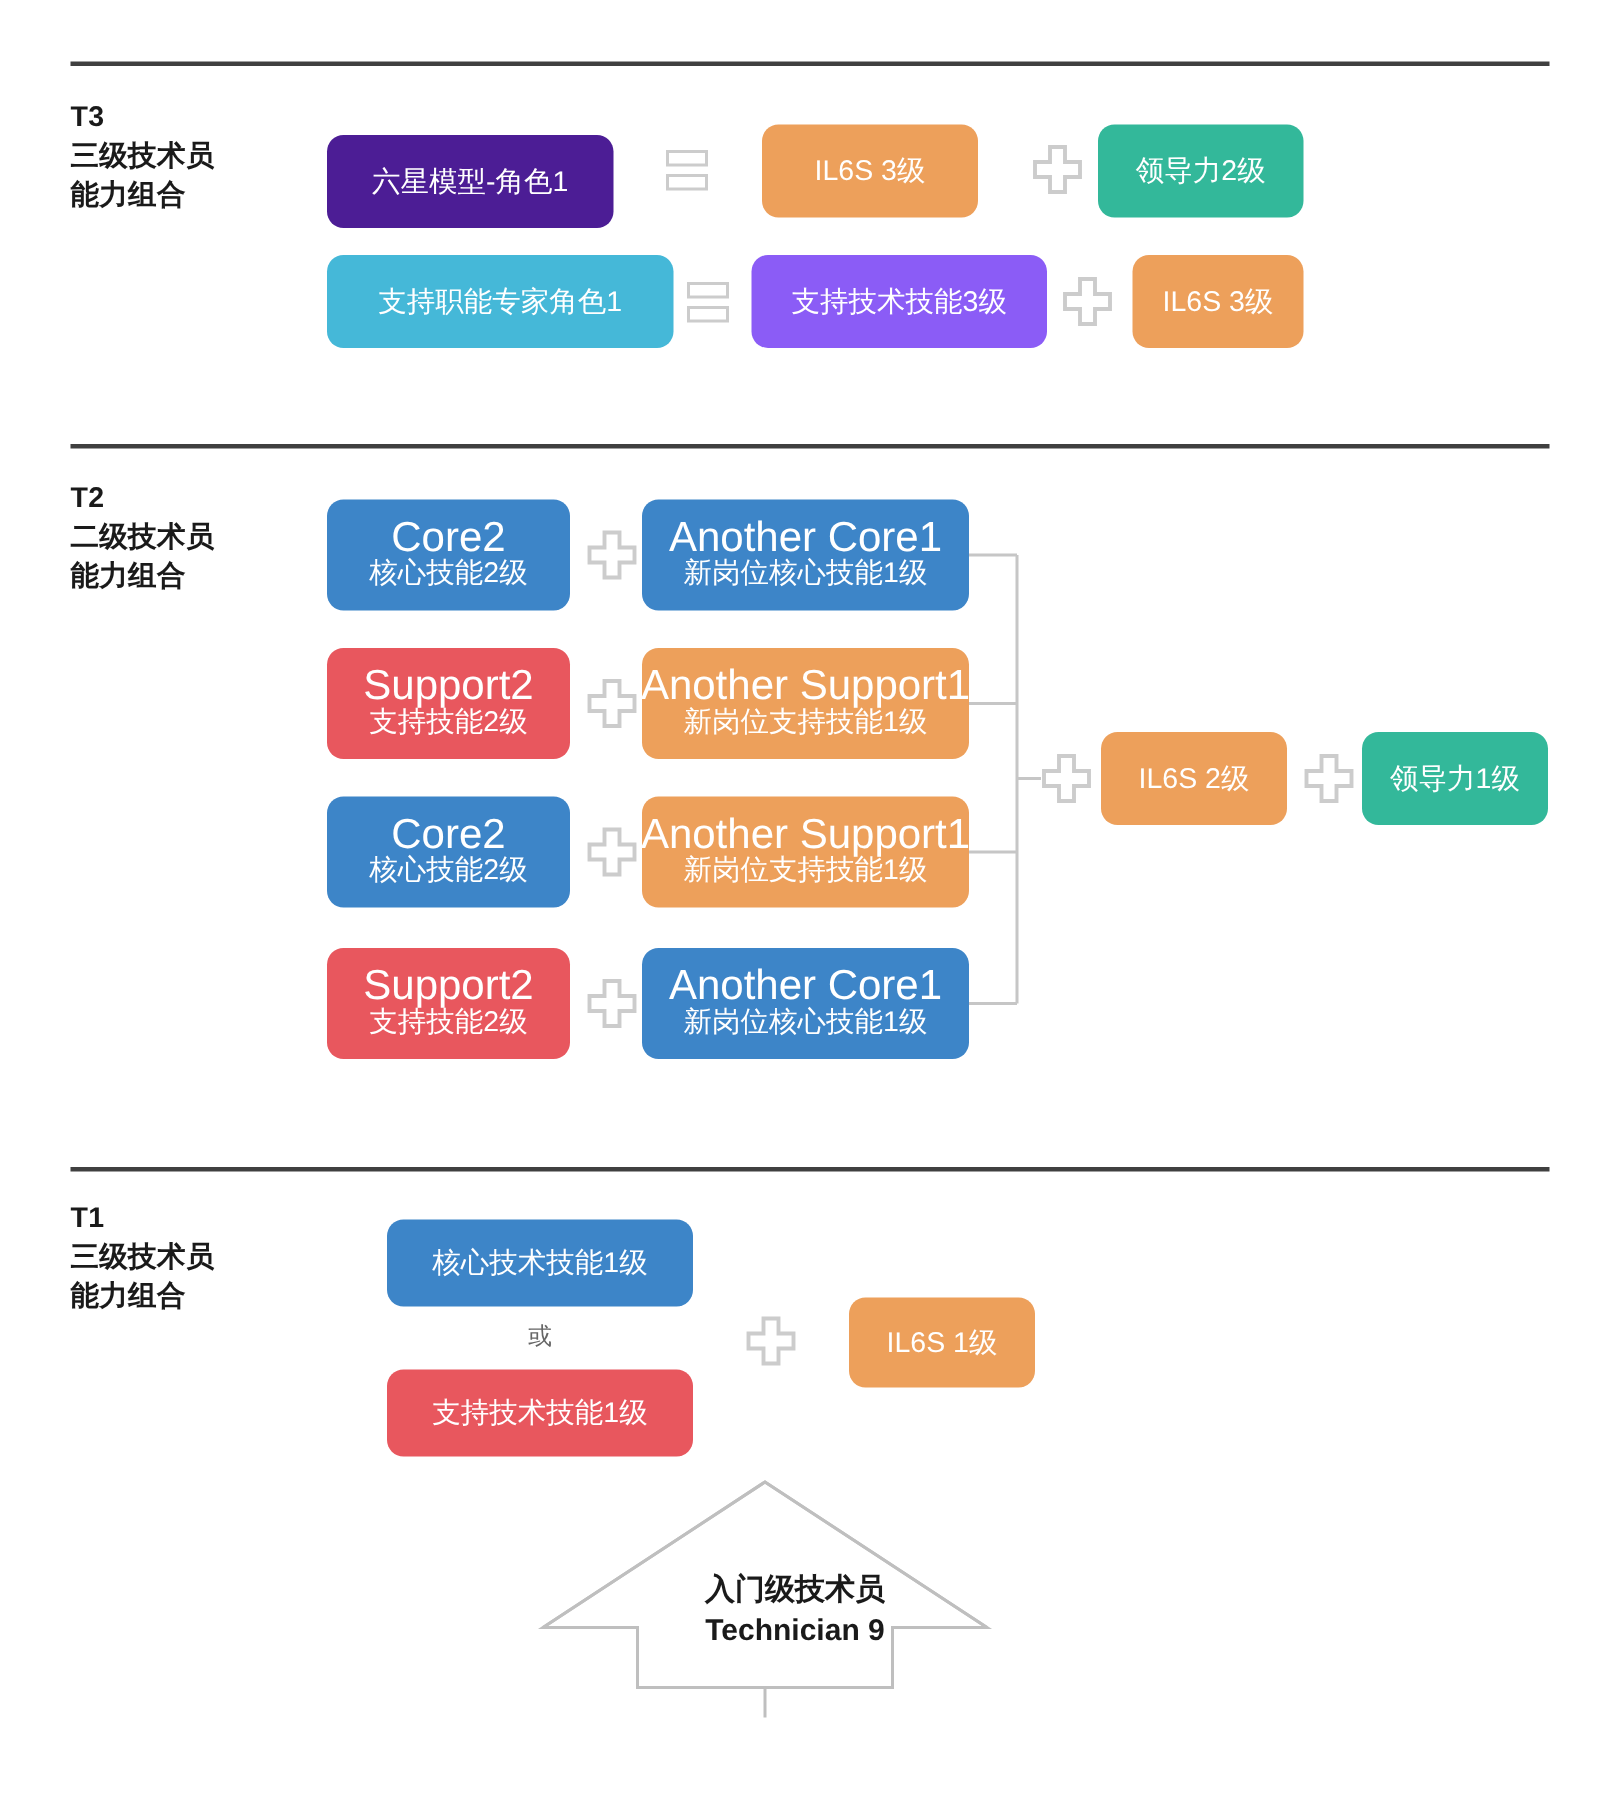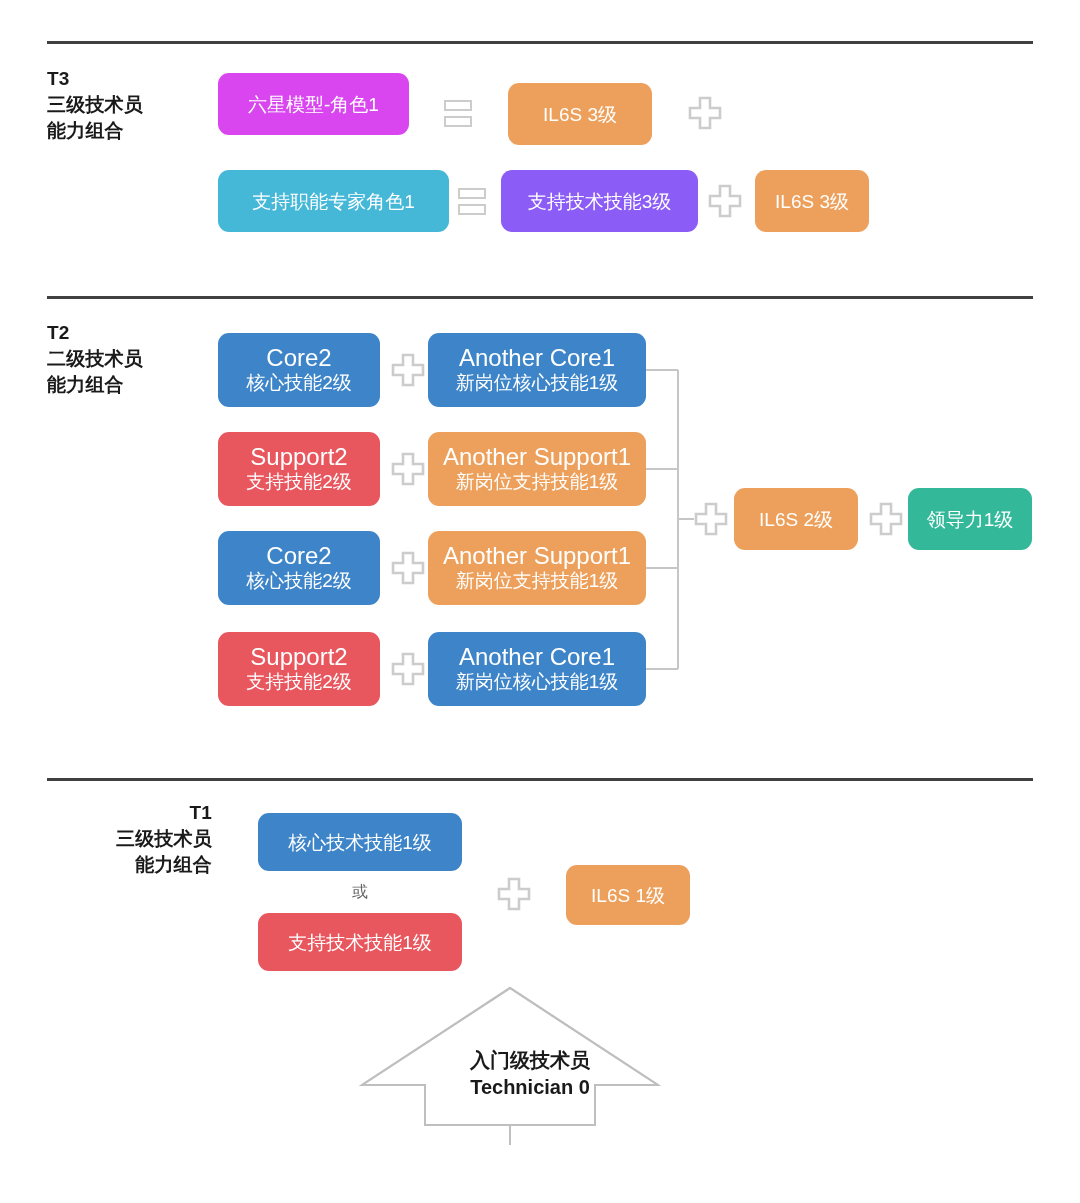--- a/index.html
+++ b/index.html
@@ -57,21 +57,21 @@
     text-align: center;
     box-sizing: border-box;
     padding: 2px 8px;
     font-size: 19px;
     line-height: 25px;
     font-weight: 500;
   }
   .box .ln-en {
     display: block;
     white-space: nowrap;
-    font-size: 24px;
+    font-size: 28px;
     line-height: 25px;
   }
   .box .ln-zh {
     display: block;
     white-space: nowrap;
     font-size: 19px;
     line-height: 25px;
   }
   .box .ln-single {
     display: block;
@@ -140,35 +140,38 @@
   <div class="divider" style="top:41px;"></div>
   <div class="divider" style="top:296px;"></div>
   <div class="divider" style="top:778px;"></div>
 
   <div class="tier-label" style="top:66px;">
     <span class="code">T3</span>
     <span class="l1">三级技术员</span>
     <span class="l2">能力组合</span>
   </div>
 
-  <div class="box" style="left:218px;top:73px;width:191px;height:62px;background:#d946ef;">
+  <div class="box" style="left:218px;top:90px;width:191px;height:62px;background:#4c1d95;">
     <span class="ln-single">六星模型-角色1</span>
   </div>
   <div class="op op-eq" style="left:442px;top:98px;width:32px;height:30px;">
       <i></i>
       <i></i>
     </div>
   <div class="box" style="left:508px;top:83px;width:144px;height:62px;background:#eda05b;">
     <span class="ln-single">IL6S 3级</span>
   </div>
   <div class="op op-plus" style="left:688px;top:96px;">
     <svg width="34" height="34" viewBox="0 0 34 34">
       <path d="M12 2 H22 V12 H32 V22 H22 V32 H12 V22 H2 V12 H12 Z" fill="#ffffff" stroke="#cccccc" stroke-width="2.6" stroke-linejoin="miter"></path>
     </svg>
   </div>
+  <div class="box" style="left:732px;top:83px;width:137px;height:62px;background:#33b89a;">
+    <span class="ln-single">领导力2级</span>
+  </div>
 
   <div class="box" style="left:218px;top:170px;width:231px;height:62px;background:#45b8d8;">
     <span class="ln-single">支持职能专家角色1</span>
   </div>
   <div class="op op-eq" style="left:456px;top:186px;width:32px;height:30px;">
       <i></i>
       <i></i>
     </div>
   <div class="box" style="left:501px;top:170px;width:197px;height:62px;background:#8b5cf6;">
     <span class="ln-single">支持技术技能3级</span>
@@ -266,21 +269,21 @@
   </div>
   <div class="op op-plus" style="left:869px;top:502px;">
     <svg width="34" height="34" viewBox="0 0 34 34">
       <path d="M12 2 H22 V12 H32 V22 H22 V32 H12 V22 H2 V12 H12 Z" fill="#ffffff" stroke="#cccccc" stroke-width="2.6" stroke-linejoin="miter"></path>
     </svg>
   </div>
   <div class="box" style="left:908px;top:488px;width:124px;height:62px;background:#33b89a;">
     <span class="ln-single">领导力1级</span>
   </div>
 
-  <div class="tier-label" style="top:800px;text-align:right;">
+  <div class="tier-label" style="top:800px;">
     <span class="code">T1</span>
     <span class="l1">三级技术员</span>
     <span class="l2">能力组合</span>
   </div>
 
   <div class="box" style="left:258px;top:813px;width:204px;height:58px;background:#3d85c8;">
     <span class="ln-single">核心技术技能1级</span>
   </div>
   <div class="or-text" style="left:258px;top:882px;width:204px;">或</div>
   <div class="box" style="left:258px;top:913px;width:204px;height:58px;background:#e8575e;">
@@ -299,17 +302,17 @@
   <div class="arrow-wrap" style="left:340px;top:980px;width:380px;height:170px;">
     <svg width="380" height="170" viewBox="0 0 380 170">
       <path d="M170 165 V145 L85 145 L85 105 L22 105 L170 8 L318 105 L255 105 L255 145 L170 145" fill="none" stroke="#bfbfbf" stroke-width="2"></path>
       <path d="M85 145 V105 M255 145 V105" fill="none" stroke="#bfbfbf" stroke-width="2"></path>
       <path d="M85 145 H255" fill="none" stroke="#bfbfbf" stroke-width="2"></path>
       <path d="M22 105 L170 8 L318 105" fill="none" stroke="#bfbfbf" stroke-width="2"></path>
       <path d="M22 105 H85 M255 105 H318" fill="none" stroke="#bfbfbf" stroke-width="2"></path>
     </svg>
     <div class="arrow-text" style="left:0;top:47px;width:380px;margin-top:20px;">
       <span style="display:block;">入门级技术员</span>
-      <span style="display:block;">Technician 0</span>
+      <span style="display:block;">Technician 9</span>
     </div>
   </div>
 
 </div>
 
 </body></html>

